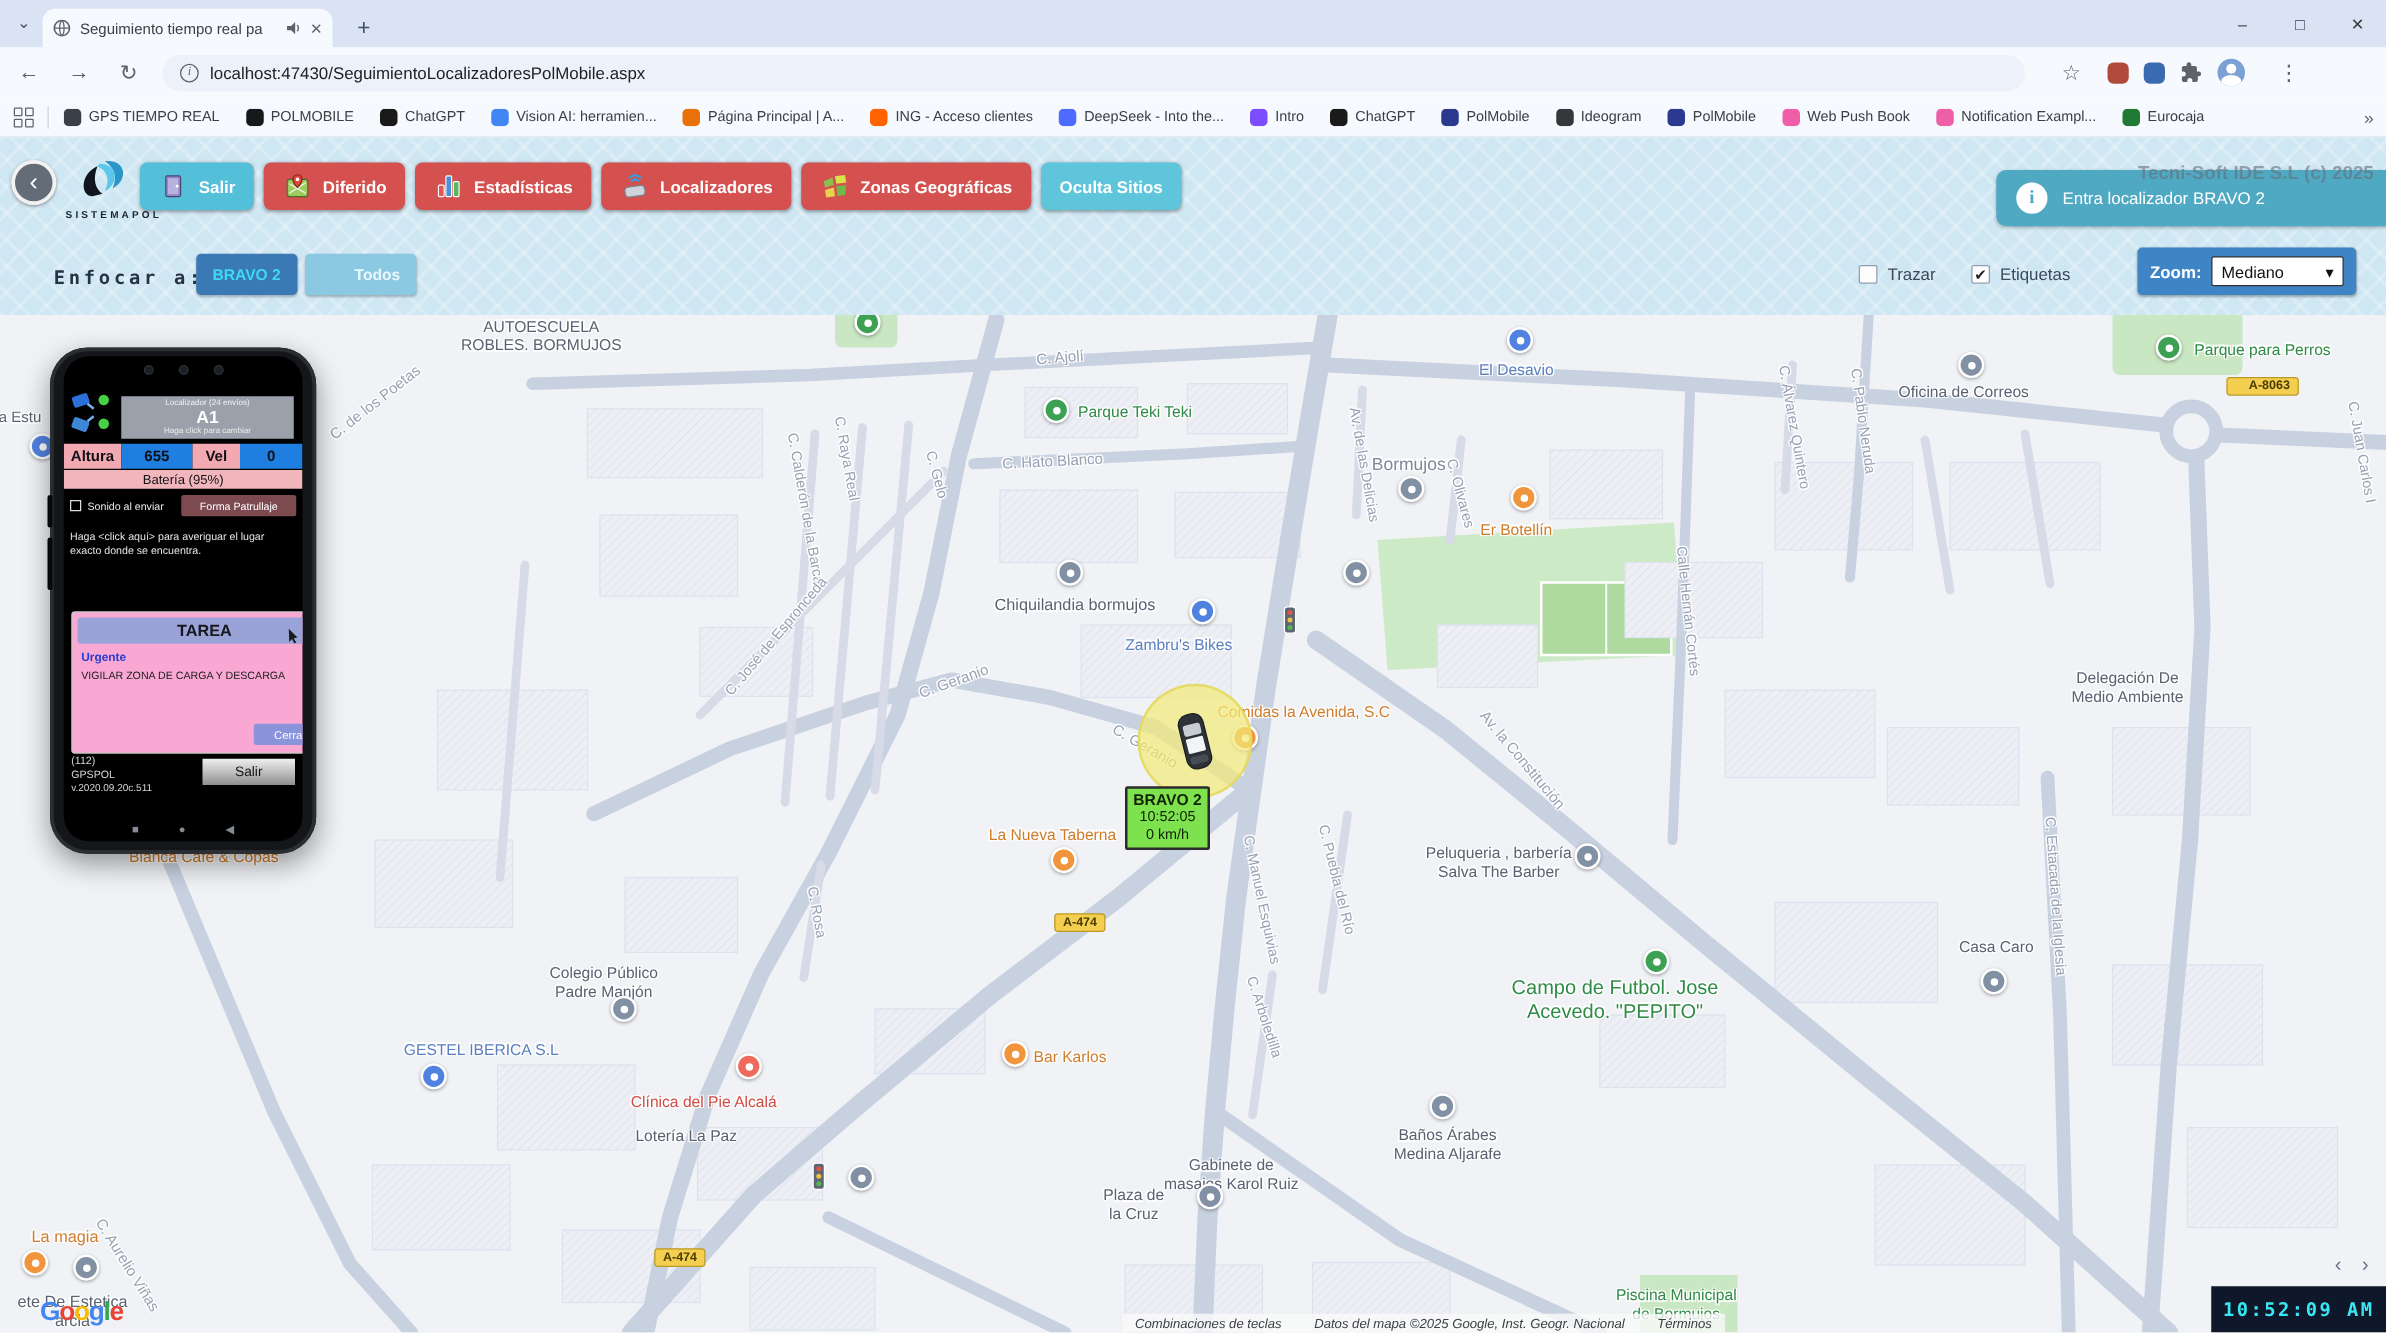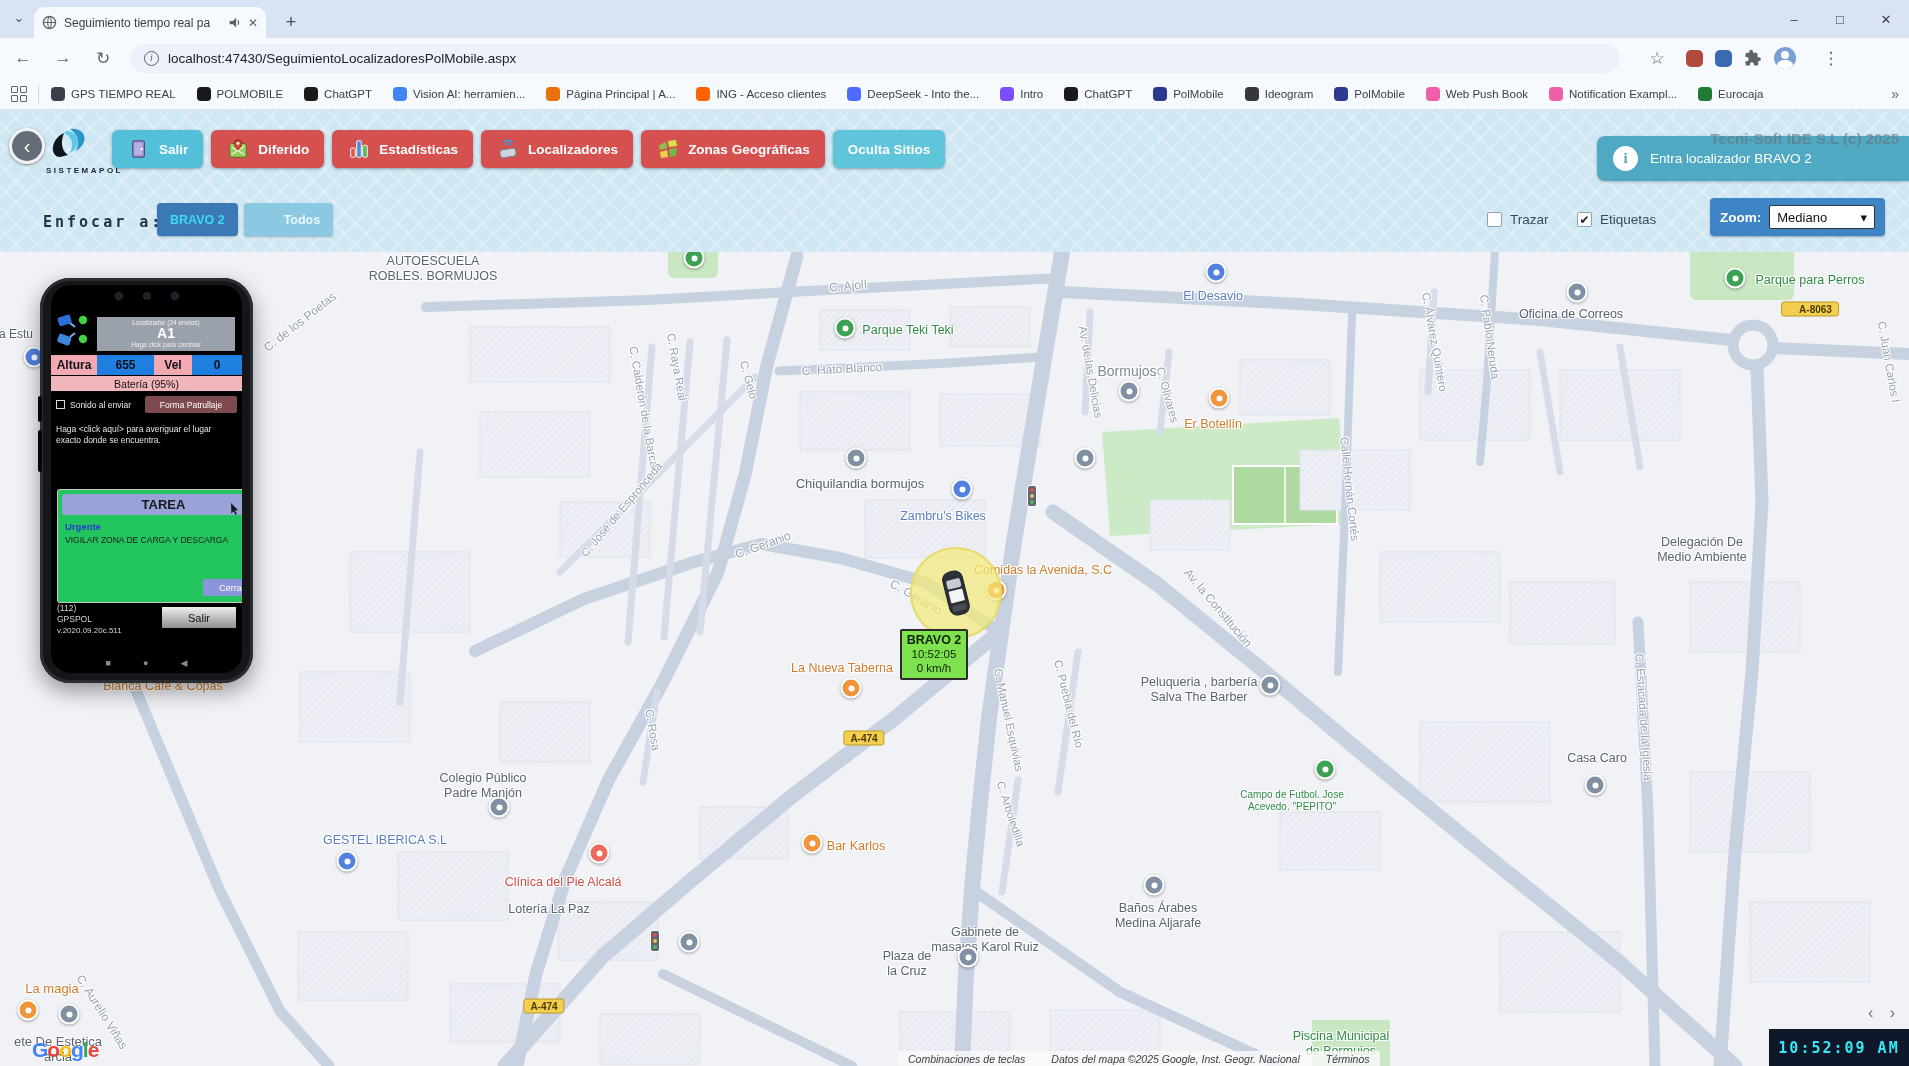--- a/index.html
+++ b/index.html
@@ -33,21 +33,21 @@
   .bm { display:flex; align-items:center; gap:6px; margin-right:21px; cursor:pointer; }
   .bm span:last-child { font-size:11.5px; color:#3c4043; white-space:nowrap; }
   .bm-ic { width:14px; height:14px; border-radius:4px; flex:none; }
   .bm-more { margin-left:auto; color:#5f6368; font-size:14px; cursor:pointer; }
 
   
   .appheader { position:absolute; left:0; top:110px; width:1909px; height:142px; background:#cfe7f3;
     background-image:repeating-linear-gradient(45deg, rgba(255,255,255,.22) 0 3px, rgba(0,0,0,0) 3px 15px),
                      repeating-linear-gradient(135deg, rgba(255,255,255,.22) 0 3px, rgba(0,0,0,0) 3px 15px); }
   .hdr-back { position:absolute; left:9px; top:18px; width:36px; height:36px; border-radius:50%; background:#646c78; border:3px solid #f2f2f2; box-shadow:0 1px 3px rgba(0,0,0,.4); color:#fff; font-size:20px; text-align:center; line-height:30px; cursor:pointer; }
-  .brand { position:absolute; left:46px; top:17px; width:90px; }
+  .brand { position:absolute; left:46px; top:17px; width:90px; text-align:center; }
   .brand-txt { font-size:8px; font-weight:bold; letter-spacing:2.5px; color:#1b2530; margin-top:1px; }
   .tb-row { position:absolute; left:112px; top:20px; display:flex; gap:8px; }
   .tbtn { height:38px; border-radius:6px; display:flex; align-items:center; gap:8px; padding:0 15px; color:#fff; font-size:13.5px; font-weight:bold; box-shadow:0 1px 3px rgba(0,0,0,.35); cursor:pointer; white-space:nowrap; }
   .tbi { width:24px; height:24px; display:flex; align-items:center; justify-content:center; }
 
   .watermark { position:absolute; right:10px; top:20px; font-size:15px; font-weight:bold; color:rgba(100,115,126,.62); z-index:6; }
   .notif { position:absolute; right:0; top:26px; height:45px; width:312px; background:#4fa9c3; border-radius:8px 0 0 8px; display:flex; align-items:center; gap:12px; padding-left:16px; box-shadow:0 1px 3px rgba(0,0,0,.25); z-index:5; }
   .notif-ic { width:25px; height:25px; border-radius:50%; background:#fff; color:#4fa9c3; font-weight:bold; font-size:15px; text-align:center; line-height:25px; font-family:"Liberation Serif", serif; }
   .notif-txt { color:#fff; font-size:13.5px; }
 
@@ -99,21 +99,21 @@
   .p-name { font-size:14px; font-weight:bold; line-height:1.1; }
   .p-hint { font-size:6.5px; color:#ececec; }
   .p-row { position:absolute; left:0; top:70px; width:100%; height:20px; display:flex; font-weight:bold; font-size:12px; }
   .p-cell { display:flex; align-items:center; justify-content:center; color:#101018; }
   .p-batt { position:absolute; left:0; top:91px; width:100%; height:15px; background:#f0b6bc; color:#141414; font-size:10.5px; display:flex; align-items:center; justify-content:center; }
   .p-darkrow { position:absolute; left:0; top:110px; width:100%; height:19px; display:flex; align-items:center; justify-content:space-between; padding:0 5px; }
   .p-chk { width:9px; height:9px; border:1px solid #dcdcdc; background:#000; }
   .p-sndlbl { font-size:8.5px; color:#e8e8e8; margin-right:auto; margin-left:5px; }
   .p-patrol { width:92px; height:17px; background:#7d4a50; color:#fff; font-size:8.5px; display:flex; align-items:center; justify-content:center; border-radius:2px; cursor:pointer; }
   .p-info { position:absolute; left:5px; top:139px; width:180px; color:#e4e4e6; font-size:8.5px; line-height:1.35; }
-  .p-dialog { position:absolute; left:7px; top:205px; width:211px; height:112px; background:#22c55e; border-radius:2px; box-shadow:0 0 0 1px #c9c9c9;text-decoration:underline; }
+  .p-dialog { position:absolute; left:7px; top:205px; width:211px; height:112px; background:#f9a8d4; border-radius:2px; box-shadow:0 0 0 1px #c9c9c9;text-decoration:underline; }
   .pd-head { position:absolute; left:4px; top:4px; right:4px; height:21px; background:#99a3d8; border-radius:3px; display:flex; align-items:center; justify-content:center; font-size:13px; font-weight:bold; color:#17171c; }
   .pd-cursor { position:absolute; right:26px; top:9px; }
   .pd-urgente { position:absolute; left:7px; top:31px; color:#2a3bd0; font-weight:bold; font-size:9.5px; }
   .pd-task { position:absolute; left:7px; top:45px; color:#1c1c1c; font-size:8.5px; }
   .pd-close { position:absolute; right:8px; bottom:6px; width:58px; height:17px; background:#8a94da; color:#fff; font-size:9px; display:flex; align-items:center; justify-content:center; border-radius:2px; cursor:pointer; }
   .p-meta { position:absolute; left:6px; top:318px; color:#d6d6d6; font-size:8.5px; line-height:1.35; }
   .p-ver { font-size:8px; }
   .p-salir { position:absolute; left:111px; top:322px; width:74px; height:21px; background:linear-gradient(180deg,#efefef,#8f8f8f); color:#151515; font-size:11px; display:flex; align-items:center; justify-content:center; cursor:pointer; }
   .p-nav { position:absolute; left:0; bottom:5px; width:100%; display:flex; justify-content:center; gap:32px; color:#868c94; font-size:9px; }
   .p-nav span { cursor:pointer; }
@@ -465,21 +465,21 @@
         <div>Peluqueria , barbería</div>
         <div>Salva The Barber</div>
       </div>
       <div class="mlabel" style="left: 1702px; top: 298px; color: rgb(90, 98, 113); font-size: 12.5px; transform: translate(-50%, -50%);">
         <div>Delegación De</div>
         <div>Medio Ambiente</div>
       </div>
       <div class="mlabel" style="left: 1597px; top: 506px; color: rgb(90, 98, 113); font-size: 12.5px; transform: translate(-50%, -50%);">
         <div>Casa Caro</div>
       </div>
-      <div class="mlabel" style="left: 1292px; top: 549px; color: rgb(47, 139, 70); font-size: 10px; transform: translate(-50%, -50%);">
+      <div class="mlabel" style="left: 1292px; top: 549px; color: rgb(47, 139, 70); font-size: 16px; transform: translate(-50%, -50%);">
         <div>Campo de Futbol. Jose</div>
         <div>Acevedo. "PEPITO"</div>
       </div>
       <div class="mlabel" style="left: 483px; top: 534px; color: rgb(90, 98, 113); font-size: 12.5px; transform: translate(-50%, -50%);">
         <div>Colegio Público</div>
         <div>Padre Manjón</div>
       </div>
       <div class="mlabel" style="left: 385px; top: 588px; color: rgb(90, 127, 192); font-size: 12.5px; transform: translate(-50%, -50%);">
         <div>GESTEL IBERICA S.L</div>
       </div>

